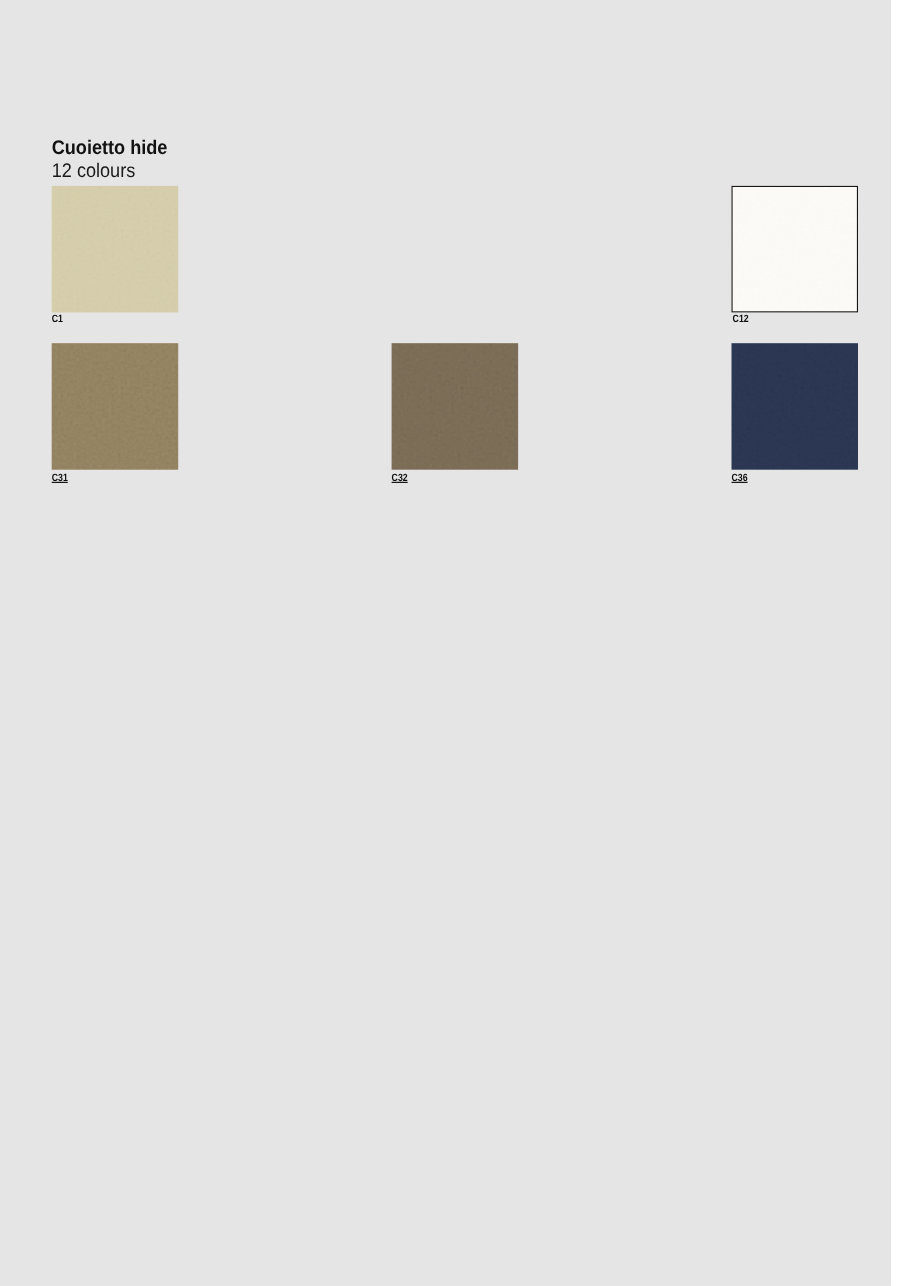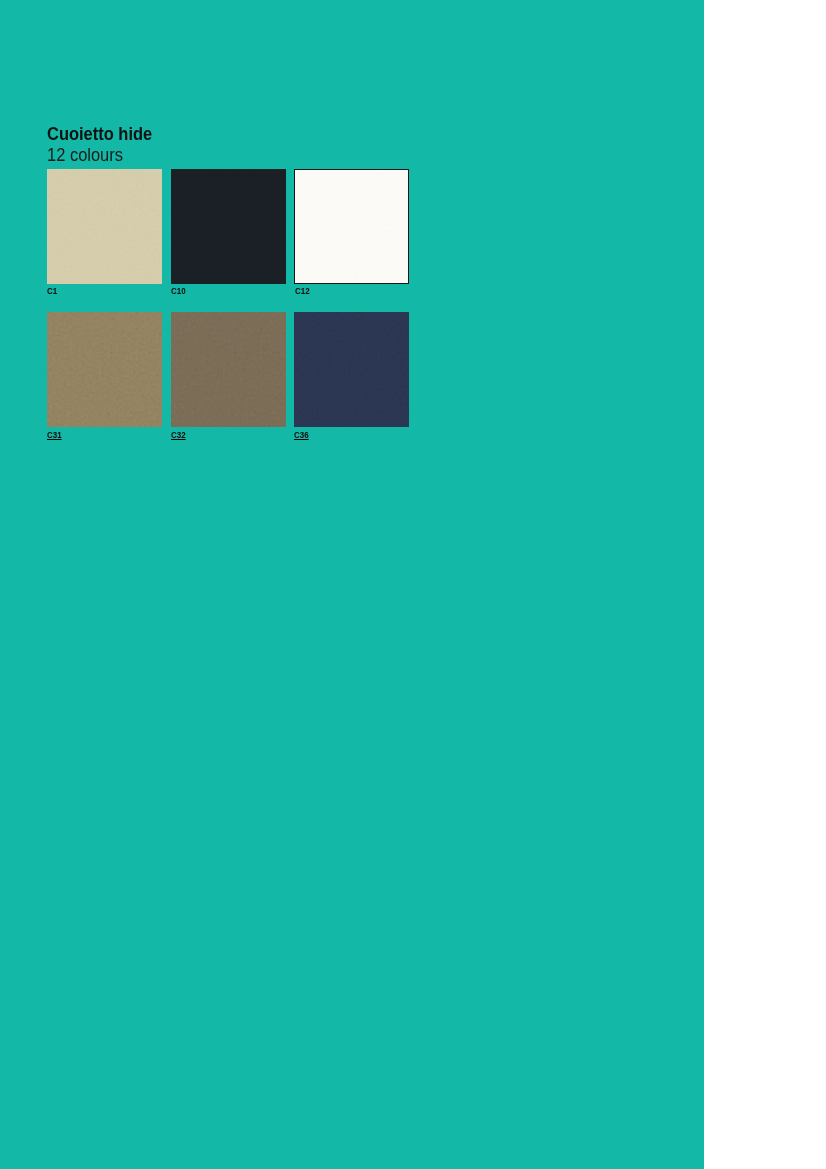--- a/index.html
+++ b/index.html
@@ -10,23 +10,23 @@
   }
   body {
     width: 826px;
     height: 1169px;
     overflow: hidden;
     font-family: "Liberation Sans", sans-serif;
     -webkit-font-smoothing: antialiased;
   }
   .page {
     position: relative;
-    width: 704px;
+    width: 810px;
     height: 1169px;
-    background: #14b8a6;
+    background: #e5e5e5;
   }
   .header {
     position: absolute;
     left: 47.4px;
     top: 127px;
   }
   .title {
     font-size: 18px;
     font-weight: 700;
     color: #121212;
@@ -51,20 +51,21 @@
     left: 46.9px;
     top: 168.8px;
     width: 733.4px;
   }
   .swatch-row {
     display: flex;
     gap: 8.6px;
     position: absolute;
     left: 0;
     width: 733.4px;
+    justify-content: space-between;
   }
   .swatch-row[data-row="0"] { top: 0px; }
   .swatch-row[data-row="1"] { top: 143.5px; text-decoration: underline; }
   .swatch-cell {
     width: 115.1px;
   }
   .swatch-chip {
     width: 115.1px;
     height: 114.9px;
     box-sizing: border-box;
@@ -130,28 +131,20 @@
   <div class="swatch-grid">
       <div class="swatch-row" data-row="0">
         <div class="swatch-cell">
           <div class="swatch-chip" style="background: rgb(211, 203, 167);">
             <div class="grain"><svg width="100%" height="100%" preserveAspectRatio="none">
                 <rect width="100%" height="100%" filter="url(#leatherGrain)"></rect>
               </svg></div>
           </div>
           <div class="swatch-label">C1</div>
         </div>
-        <div class="swatch-cell">
-          <div class="swatch-chip" style="background: rgb(25, 30, 36);">
-            <div class="grain"><svg width="100%" height="100%" preserveAspectRatio="none">
-                <rect width="100%" height="100%" filter="url(#leatherGrain)"></rect>
-              </svg></div>
-          </div>
-          <div class="swatch-label">C10</div>
-        </div>
         <div class="swatch-cell outlined">
           <div class="swatch-chip bordered" style="background: rgb(254, 252, 248);">
             <div class="grain"><svg width="100%" height="100%" preserveAspectRatio="none">
                 <rect width="100%" height="100%" filter="url(#leatherGrain)"></rect>
               </svg></div>
           </div>
           <div class="swatch-label">C12</div>
         </div>
       </div>
       <div class="swatch-row" data-row="1">

